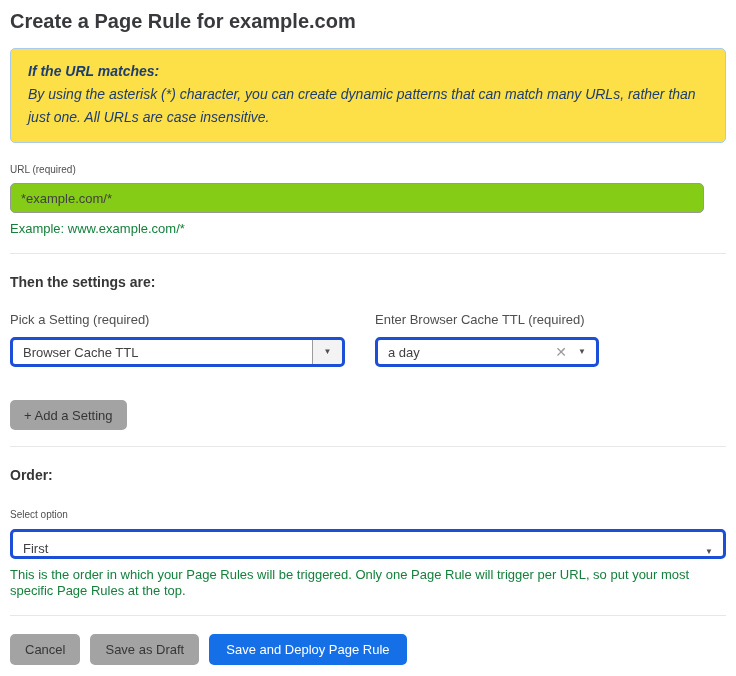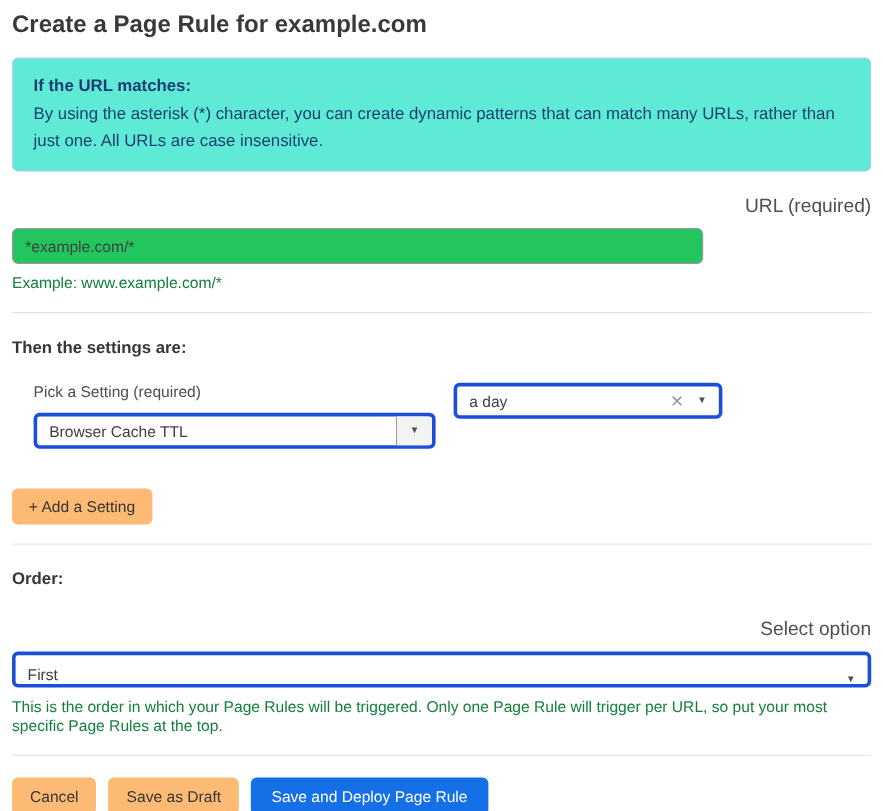--- a/index.html
+++ b/index.html
@@ -16,54 +16,54 @@
 
   .page-title {
     font-size: 20px;
     font-weight: bold;
     color: #37393d;
     margin: 2px 0 0 0;
   }
 
   .infobox {
     margin-top: 15px;
-    background: #5eead4;
+    background: #fde047;
     border: 1px solid #abcaef;
     border-radius: 5px;
     padding: 11px 17px 13px 17px;
     color: #1e3d70;
     font-size: 14px;
     line-height: 23px;
+    font-style: italic;
   }
   .infobox-heading { font-weight: bold; }
   .infobox-link {
     color: #2d64c6;
     text-decoration: underline;
     cursor: pointer;
   }
 
   .field-label {
-    font-size: 16px;
+    font-size: 10px;
     color: #4f4f4f;
     margin-top: 21px;
-    text-align: right;
   }
 
   .text-input {
     display: block;
     margin-top: 8px;
-    width: 576px;
+    width: 694px;
     height: 30px;
     border: 1px solid #989898;
     border-radius: 5px;
     padding: 0 10px;
     font-size: 13px;
     color: #414141;
     font-family: "Liberation Sans", sans-serif;
-    background: #22c55e;
+    background: #84cc16;
   }
 
   .helper {
     font-size: 13px;
     color: #15803d;
     margin-top: 8px;
     line-height: 16px;
   }
 
   .divider {
@@ -74,23 +74,22 @@
 
   .section-heading {
     font-size: 14px;
     font-weight: bold;
     color: #363636;
     margin-top: 20px;
   }
 
   .settings-row {
     display: flex;
-    gap: 15px;
+    gap: 30px;
     margin-top: 22px;
-    margin-left: 18px;
   }
   .col-label {
     font-size: 13px;
     color: #4f4f4f;
     margin-bottom: 10px;
   }
 
   .select {
     height: 30px;
     border: 3px solid #1d4ed8;
@@ -139,21 +138,21 @@
   .btn {
     border: none;
     border-radius: 5px;
     height: 31px;
     padding: 0 15px;
     font-size: 13px;
     font-family: "Liberation Sans", sans-serif;
     cursor: pointer;
     white-space: nowrap;
   }
-  .btn-gray { background: #fdba74; color: #363636; }
+  .btn-gray { background: #a3a3a3; color: #363636; }
   .btn-blue { background: #1570e8; color: #ffffff; padding: 0 17px; }
 
   .add-setting-btn { margin-top: 33px; height: 30px; padding: 0 14px; }
 
   .actions {
     display: flex;
     gap: 10px;
     margin-top: 18px;
   }
 </style>
@@ -181,20 +180,21 @@
   <div>
     <div class="col-label">Pick a Setting (required)</div>
     <div class="select w-setting">
       <span class="value">Browser Cache TTL</span>
       <span class="arrow-box">
         <span class="caret">▼</span>
       </span>
     </div>
   </div>
   <div>
+    <div class="col-label">Enter Browser Cache TTL (required)</div>
     <div class="select w-ttl">
       <span class="value">a day</span>
       <span class="clear-x">✕</span>
       <span class="caret caret-pad">▼</span>
     </div>
   </div>
 </div>
 
 <button class="btn btn-gray add-setting-btn">+ Add a Setting</button>
 

